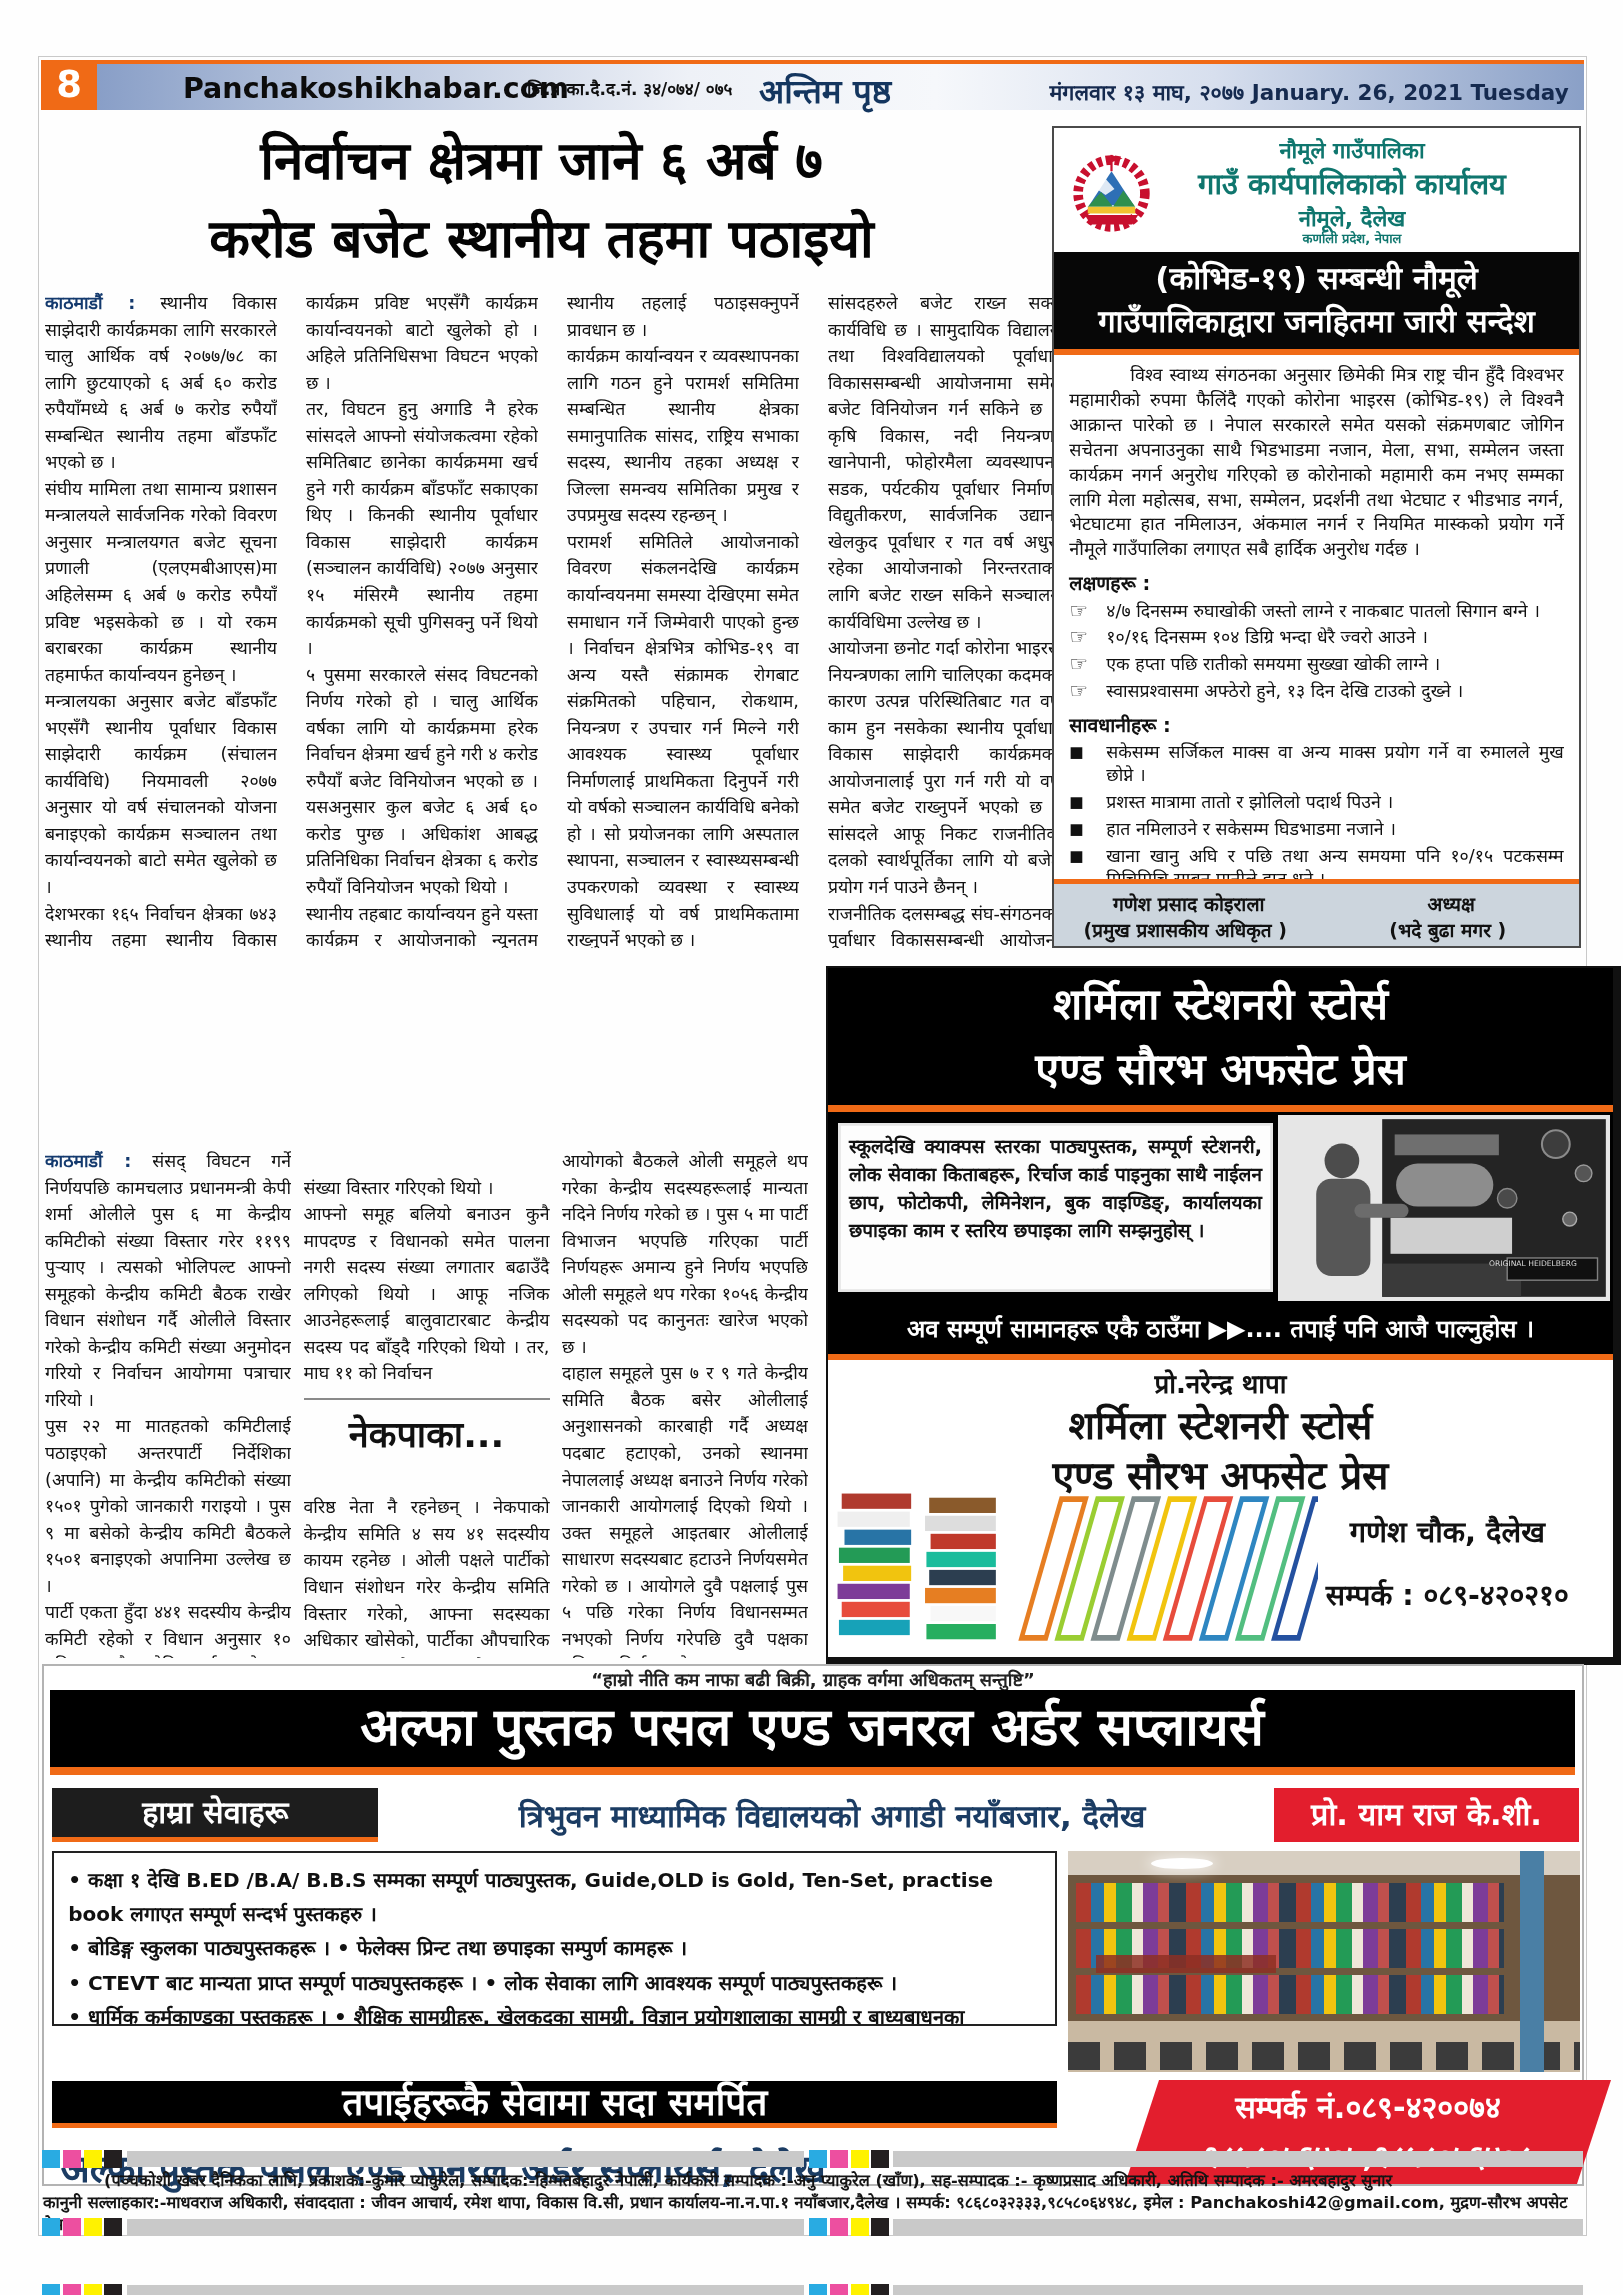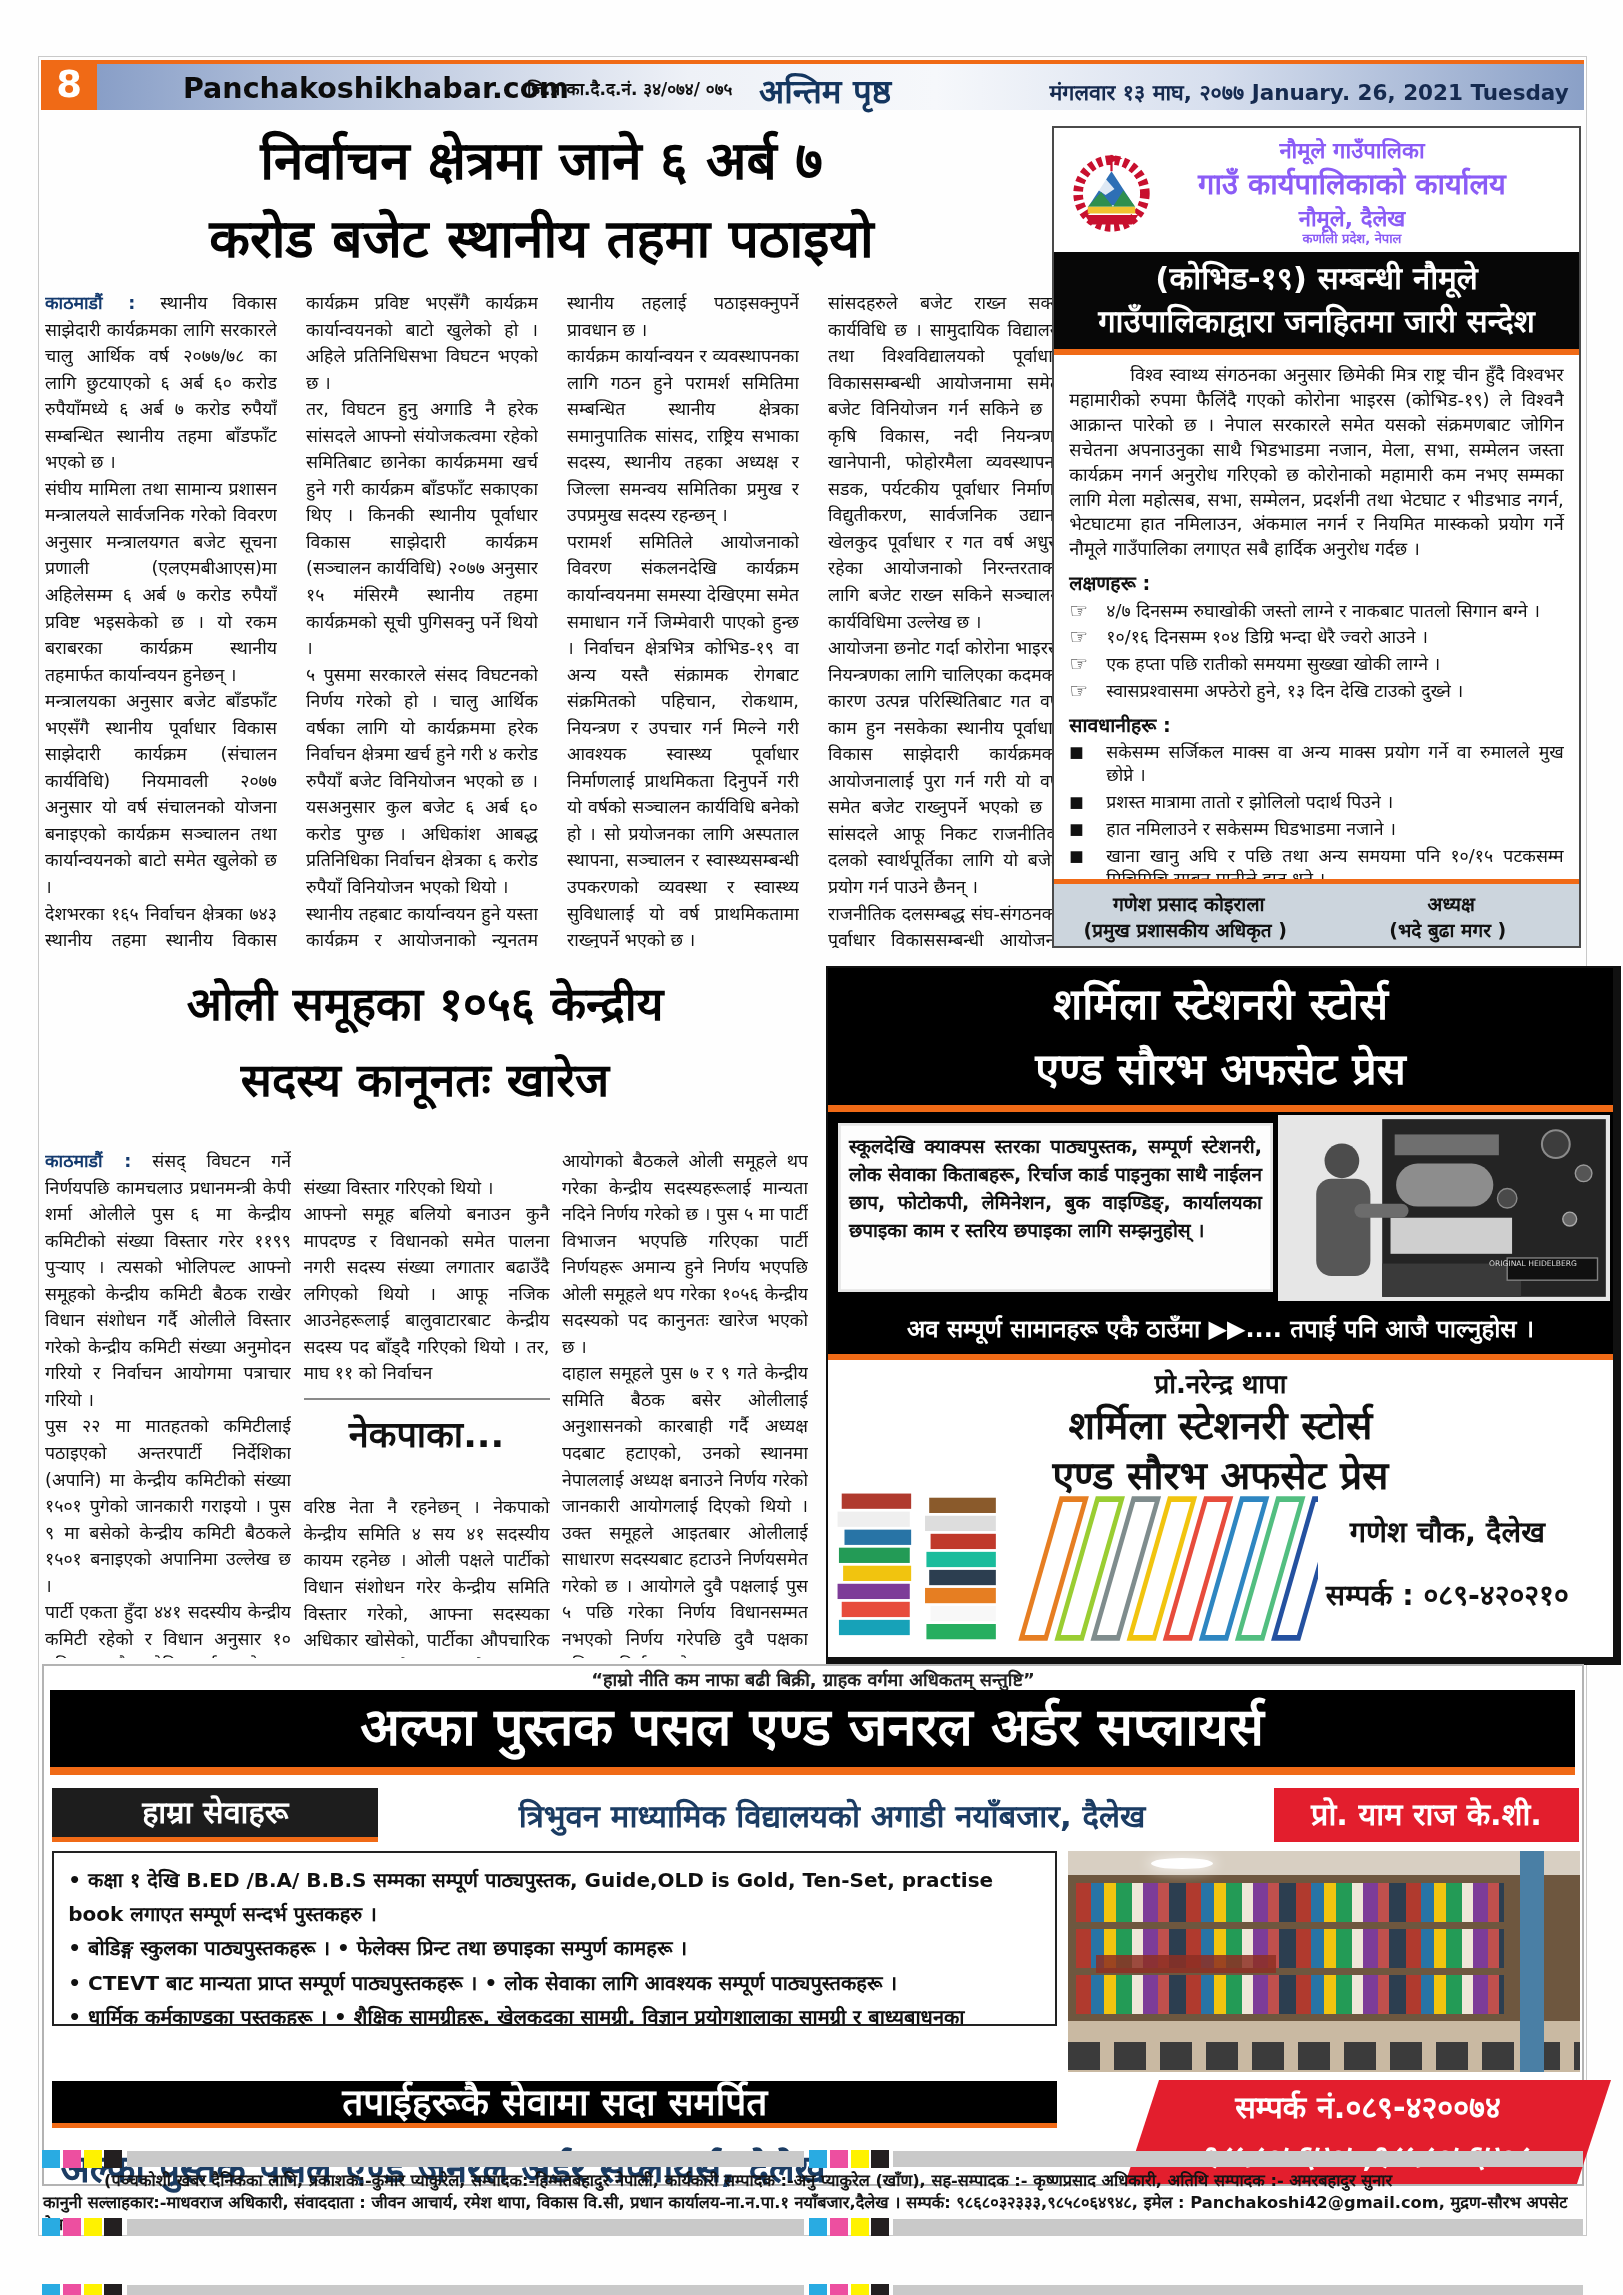--- a/index.html
+++ b/index.html
@@ -22,21 +22,21 @@
   
   .main-headline { position:absolute; left:42px; top:122px; width:999px; height:161px;
     font-size:53px; line-height:78px; font-weight:bold; text-align:center; color:#040404; }
   .main-cols { position:absolute; left:45px; top:290px; width:1015px; height:658px; display:flex; gap:29px; overflow:hidden; }
   .col { flex:1 1 0; font-size:17.7px; line-height:1.5; text-align:justify; white-space:pre-line; overflow:hidden; }
   .dateline { font-weight:bold; color:#143a6e; }
 
   
   .notice { position:absolute; left:1052px; top:126px; width:529px; height:822px; border:2.1px solid #4a4a4a; background:#fff; }
   .notice-top { position:relative; height:124px; }
-  .notice-top .org { position:absolute; left:83px; width:430px; text-align:center; font-weight:bold; color:#8b5cf6; }
+  .notice-top .org { position:absolute; left:83px; width:430px; text-align:center; font-weight:bold; color:#0f766e; }
   .org1 { top:5.6px;  font-size:22px; }
   .org2 { top:35px; font-size:29px; }
   .org3 { top:74px; font-size:22px; }
   .org4 { top:101px; font-size:13px; }
   .emblem { position:absolute; left:12.5px; top:18px; width:89px; height:89px; }
   .notice-banner { height:97px; background:#070707; color:#fff; text-align:center;
     font-size:31px; font-weight:bold; line-height:43px; padding-top:4.9px; }
   .notice-orange { height:6.2px; background:#f06a16; }
   .notice-body { height:525px; padding:8.3px 15.3px 0; overflow:hidden; }
   .notice-par { font-size:18px; line-height:1.38; text-align:justify; text-indent:61px; }
@@ -226,24 +226,20 @@
         <div class="sign-b">गणेश प्रसाद कोइराला</div>
         <div class="sign-s">(प्रमुख प्रशासकीय अधिकृत )</div>
       </div>
       <div class="sign-cell">
         <div class="sign-b">अध्यक्ष</div>
         <div class="sign-s">(भदे बुढा मगर )</div>
       </div>
     </div>
   </div>
 
-  <div class="second-headline">
-    <div>ओली समूहका १०५६ केन्द्रीय</div>
-    <div>सदस्य कानूनतः खारेज</div>
-  </div>
   <div class="second-cols">
     <div class="col"><span class="dateline">काठमाडौं :</span><span> संसद् विघटन गर्ने निर्णयपछि कामचलाउ प्रधानमन्त्री केपी शर्मा ओलीले पुस ६ मा केन्द्रीय कमिटीको संख्या विस्तार गरेर ११९९ पुऱ्याए । त्यसको भोलिपल्ट आफ्नो समूहको केन्द्रीय कमिटी बैठक राखेर विधान संशोधन गर्दै ओलीले विस्तार गरेको केन्द्रीय कमिटी संख्या अनुमोदन गरियो र निर्वाचन आयोगमा पत्राचार गरियो ।
 पुस २२ मा मातहतको कमिटीलाई पठाइएको अन्तरपार्टी निर्देशिका (अपानि) मा केन्द्रीय कमिटीको संख्या १५०१ पुगेको जानकारी गराइयो । पुस ९ मा बसेको केन्द्रीय कमिटी बैठकले १५०१ बनाइएको अपानिमा उल्लेख छ ।
 पार्टी एकता हुँदा ४४१ सदस्यीय केन्द्रीय कमिटी रहेको र विधान अनुसार १० प्रतिशत मात्रै मनोनित गर्न सक्ने भए पनि विधान संशोधन गर्दै केन्द्रीय कमिटी</span></div>
     <div class="col">
       <span>संख्या विस्तार गरिएको थियो ।
 आफ्नो समूह बलियो बनाउन कुनै मापदण्ड र विधानको समेत पालना नगरी सदस्य संख्या लगातार बढाउँदै लगिएको थियो । आफू नजिक आउनेहरूलाई बालुवाटारबाट केन्द्रीय सदस्य पद बाँड्दै गरिएको थियो । तर, माघ ११ को निर्वाचन</span>
       <div class="subhead">नेकपाका...</div>
       <span>वरिष्ठ नेता नै रहनेछन् । नेकपाको केन्द्रीय समिति ४ सय ४१ सदस्यीय कायम रहनेछ । ओली पक्षले पार्टीको विधान संशोधन गरेर केन्द्रीय समिति विस्तार गरेको, आफ्ना सदस्यका अधिकार खोसेको, पार्टीका औपचारिक पत्राचारमा एउटै अध्यक्षको हस्ताक्षर हुनेजस्ता निर्णय गरेको छ । त्यस्तै, उक्त समूहले पार्टी प्रवक्ता नारायणकाजी श्रेष्ठलाई हटाएर प्रदीप ज्ञवालीलाई बनाएको छ ।</span>
     </div>

